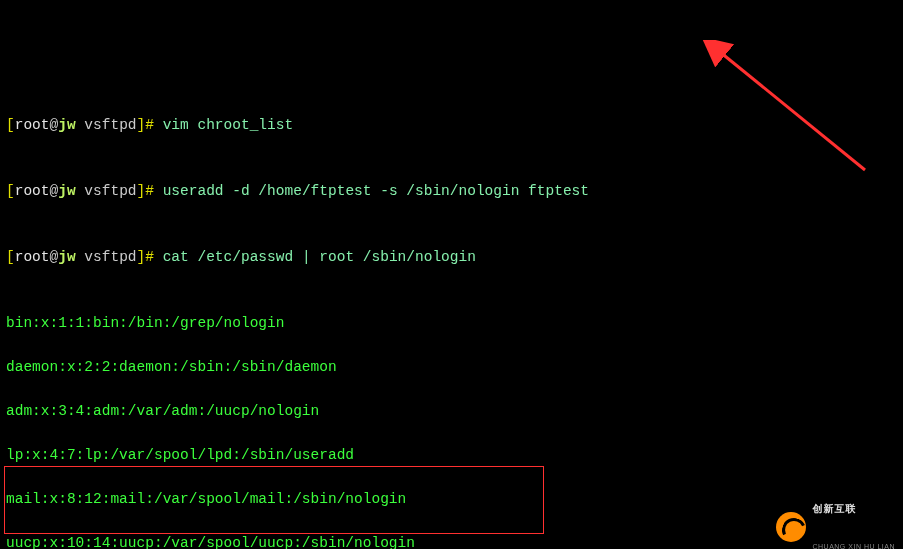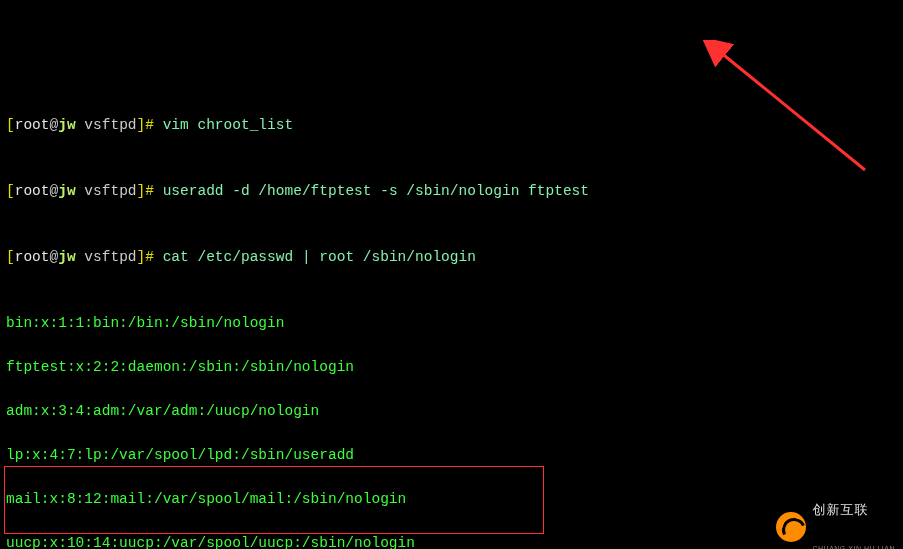--- a/index.html
+++ b/index.html
@@ -61,37 +61,37 @@
     position: absolute;
     left: 6px; top: 6px;
     width: 18px; height: 18px;
     border: 3px solid #000;
     border-radius: 50%;
     border-right-color: transparent;
     border-bottom-color: transparent;
     transform: rotate(20deg);
   }
   .logo-text { color: #e0e0e0; font-family: sans-serif; line-height: 1; }
-  .logo-text .zh { font-size: 13px; font-weight: normal; letter-spacing: 1px; }
+  .logo-text .zh { font-size: 10px; font-weight: bold; letter-spacing: 1px; }
   .logo-text .py { font-size: 7px; letter-spacing: 0.5px; color: #888; }
 </style>
 </head>
 <body>
 
 
 
 
 <span class="line"><span class="prompt-br">[</span><span class="prompt-u">root</span><span class="prompt-at">@</span><span class="prompt-h">jw</span><span class="prompt-d"> </span><span class="prompt-d">vsftpd</span><span class="prompt-br">]# </span><span class="cmd">vim chroot_list</span></span>
 
 <span class="line"><span class="prompt-br">[</span><span class="prompt-u">root</span><span class="prompt-at">@</span><span class="prompt-h">jw</span><span class="prompt-d"> </span><span class="prompt-d">vsftpd</span><span class="prompt-br">]# </span><span class="cmd">useradd -d /home/ftptest -s /sbin/nologin ftptest</span></span>
 
 <span class="line"><span class="prompt-br">[</span><span class="prompt-u">root</span><span class="prompt-at">@</span><span class="prompt-h">jw</span><span class="prompt-d"> </span><span class="prompt-d">vsftpd</span><span class="prompt-br">]# </span><span class="cmd">cat /etc/passwd | root /sbin/nologin</span></span>
 
-<span class="line out">bin:x:1:1:bin:/bin:/sbin/nologin</span>
-<span class="line out">ftptest:x:2:2:daemon:/sbin:/sbin/nologin</span>
+<span class="line out">bin:x:1:1:bin:/bin:/grep/nologin</span>
+<span class="line out">daemon:x:2:2:daemon:/sbin:/sbin/daemon</span>
 <span class="line out">adm:x:3:4:adm:/var/adm:/uucp/nologin</span>
 <span class="line out">lp:x:4:7:lp:/var/spool/lpd:/sbin/useradd</span>
 <span class="line out">mail:x:8:12:mail:/var/spool/mail:/sbin/nologin</span>
 <span class="line out">uucp:x:10:14:uucp:/var/spool/uucp:/sbin/nologin</span>
 
 
 
 
 
 

